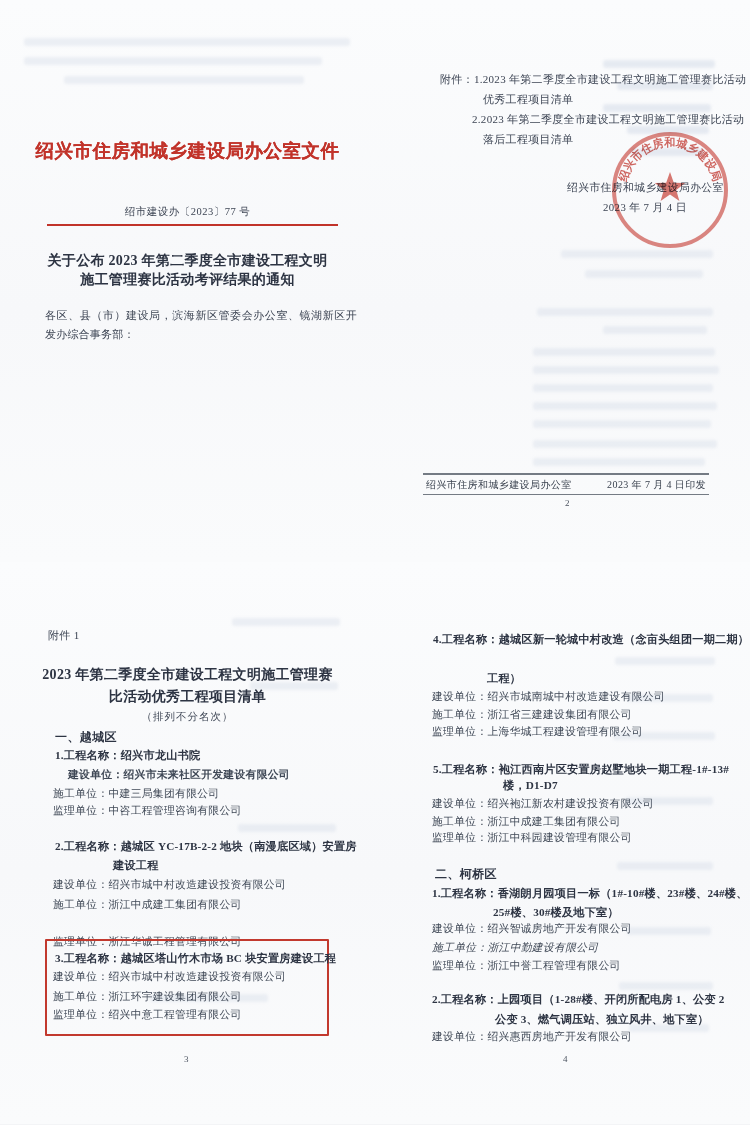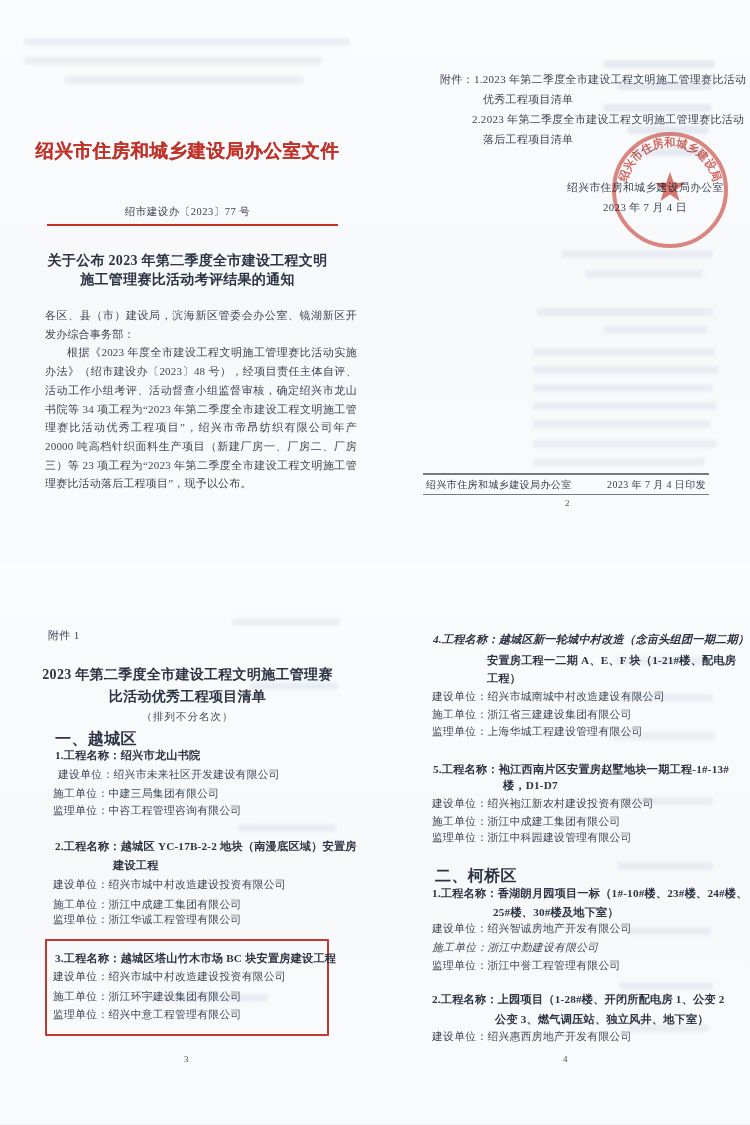--- a/index.html
+++ b/index.html
@@ -14,21 +14,21 @@
   .docnum{font-size:10.5px;letter-spacing:.5px;}
   .rule{position:absolute;background:#c1332a;height:2px;}
   .ttl{font-size:14px;font-weight:700;color:#2d3443;letter-spacing:.3px;}
   .flow{position:absolute;white-space:normal;text-align:justify;font-size:11px;
         line-height:18.7px;color:#3d4554;letter-spacing:.2px;}
   .indent{text-indent:2em;}
   .att{font-size:11px;letter-spacing:.3px;}
   .sig{font-size:10.8px;letter-spacing:.4px;}
   .nm{font-size:11.2px;font-weight:700;color:#2d3443;letter-spacing:.2px;}
   .un{font-size:10.8px;letter-spacing:.3px;color:#3f4856;}
-  .sec{font-size:16px;font-weight:700;color:#2d3443;letter-spacing:.4px;}
+  .sec{font-size:12px;font-weight:700;color:#2d3443;letter-spacing:.4px;}
   .sub{font-size:10.5px;letter-spacing:1px;}
   .pnum{font-size:9px;color:#4a525f;}
   .fline{position:absolute;background:#5d646e;height:1px;opacity:.85;}
   .ftxt{font-size:10px;letter-spacing:.4px;color:#39414e;}
   .redbox{position:absolute;border:2px solid #c2392e;border-radius:1px;}
   .seal{position:absolute;mix-blend-mode:multiply;opacity:.88;}
   .bleed{position:absolute;background:#cdd6e4;opacity:.33;height:8px;border-radius:3px;filter:blur(1.6px);}
   .bleed.dk{opacity:.45;}
 </style>
 </head>
@@ -45,21 +45,20 @@
 
     <div class="t docnum center" style="top:205px;">绍市建设办〔2023〕77 号</div>
 
     <div class="rule" style="left:47px;top:224px;width:291px;"></div>
 
     <div class="t ttl center" style="top:252px;">关于公布 2023 年第二季度全市建设工程文明</div>
     <div class="t ttl center" style="top:271px;">施工管理赛比活动考评结果的通知</div>
 
     <div class="flow" style="left:45px;top:306px;width:312px;">
       <div>各区、县（市）建设局，滨海新区管委会办公室、镜湖新区开发办综合事务部：</div>
-      <div class="indent">根据《2023 年度全市建设工程文明施工管理赛比活动实施办法》（绍市建设办〔2023〕48 号），经项目责任主体自评、活动工作小组考评、活动督查小组监督审核，确定绍兴市龙山书院等 34 项工程为“2023 年第二季度全市建设工程文明施工管理赛比活动优秀工程项目”，绍兴市帝昂纺织有限公司年产 20000 吨高档针织面料生产项目（新建厂房一、厂房二、厂房三）等 23 项工程为“2023 年第二季度全市建设工程文明施工管理赛比活动落后工程项目”，现予以公布。</div>
     </div>
   </div>
 
   <div class="pg bb" style="left:375px;top:0;">
     <div class="bleed dk" style="left:228px;top:60px;width:112px;"></div>
     <div class="bleed dk" style="left:242px;top:82px;width:96px;"></div>
     <div class="bleed dk" style="left:228px;top:104px;width:108px;"></div>
     <div class="bleed dk" style="left:252px;top:126px;width:82px;"></div>
     <div class="bleed dk" style="left:256px;top:148px;width:72px;"></div>
 
@@ -109,51 +108,50 @@
 
     <div class="t att" style="left:48px;top:66px;">附件 1</div>
 
     <div class="t ttl center" style="top:104px;">2023 年第二季度全市建设工程文明施工管理赛</div>
     <div class="t sub center" style="top:148px;">（排列不分名次）</div>
     <div class="t ttl center" style="top:126px;">比活动优秀工程项目清单</div>
 
     <div class="t sec" style="left:55px;top:167px;">一、越城区</div>
 
     <div class="t nm" style="left:55px;top:186px;">1.工程名称：绍兴市龙山书院</div>
-    <div class="t un" style="left:58px;top:206px;">建设单位：绍兴市未来社区开发建设有限公司</div>
+    <div class="t un" style="left:68px;top:206px;font-weight:bold;">建设单位：绍兴市未来社区开发建设有限公司</div>
     <div class="t un" style="left:53px;top:225px;">施工单位：中建三局集团有限公司</div>
     <div class="t un" style="left:53px;top:242px;">监理单位：中咨工程管理咨询有限公司</div>
 
     <div class="t nm" style="left:55px;top:277px;">2.工程名称：越城区 YC-17B-2-2 地块（南漫底区域）安置房</div>
     <div class="t nm" style="left:113px;top:296px;">建设工程</div>
     <div class="t un" style="left:53px;top:316px;">建设单位：绍兴市城中村改造建设投资有限公司</div>
     <div class="t un" style="left:53px;top:336px;">施工单位：浙江中成建工集团有限公司</div>
-    <div class="t un" style="left:53px;top:351px;">监理单位：浙江华诚工程管理有限公司</div>
+    <div class="t un" style="left:53px;top:373px;">监理单位：浙江华诚工程管理有限公司</div>
 
     <div class="redbox" style="left:45px;top:377px;width:280px;height:93px;"></div>
     <div class="t nm" style="left:55px;top:389px;">3.工程名称：越城区塔山竹木市场 BC 块安置房建设工程</div>
     <div class="t un" style="left:53px;top:408px;">建设单位：绍兴市城中村改造建设投资有限公司</div>
     <div class="t un" style="left:53px;top:428px;">施工单位：浙江环宇建设集团有限公司</div>
     <div class="t un" style="left:53px;top:446px;">监理单位：绍兴中意工程管理有限公司</div>
 
     <div class="t pnum" style="left:184px;top:492px;">3</div>
   </div>
 
   <div class="pg" style="left:375px;top:562px;">
     <div class="bleed" style="left:240px;top:95px;width:100px;"></div>
     <div class="bleed" style="left:252px;top:132px;width:86px;"></div>
     <div class="bleed" style="left:238px;top:170px;width:102px;"></div>
     <div class="bleed" style="left:250px;top:235px;width:88px;"></div>
     <div class="bleed" style="left:242px;top:300px;width:96px;"></div>
     <div class="bleed" style="left:252px;top:365px;width:84px;"></div>
     <div class="bleed" style="left:244px;top:420px;width:94px;"></div>
     <div class="bleed" style="left:254px;top:462px;width:80px;"></div>
 
-    <div class="t nm" style="left:58px;top:70px;font-style:italic;">4.工程名称：越城区新一轮城中村改造（念亩头组团一期二期）</div>
-    <div class="t nm" style="left:112px;top:91px;">安置房工程一二期 A、E、F 块（1-21#楼、配电房</div>
+    <div class="t nm" style="left:58px;top:70px;">4.工程名称：越城区新一轮城中村改造（念亩头组团一期二期）</div>
     <div class="t nm" style="left:112px;top:109px;">工程）</div>
     <div class="t un" style="left:57px;top:128px;">建设单位：绍兴市城南城中村改造建设有限公司</div>
     <div class="t un" style="left:57px;top:146px;">施工单位：浙江省三建建设集团有限公司</div>
     <div class="t un" style="left:57px;top:163px;">监理单位：上海华城工程建设管理有限公司</div>
 
     <div class="t nm" style="left:58px;top:200px;">5.工程名称：袍江西南片区安置房赵墅地块一期工程-1#-13#</div>
     <div class="t nm" style="left:128px;top:216px;">楼，D1-D7</div>
     <div class="t un" style="left:57px;top:235px;">建设单位：绍兴袍江新农村建设投资有限公司</div>
     <div class="t un" style="left:57px;top:253px;">施工单位：浙江中成建工集团有限公司</div>
     <div class="t un" style="left:57px;top:269px;">监理单位：浙江中科园建设管理有限公司</div>

